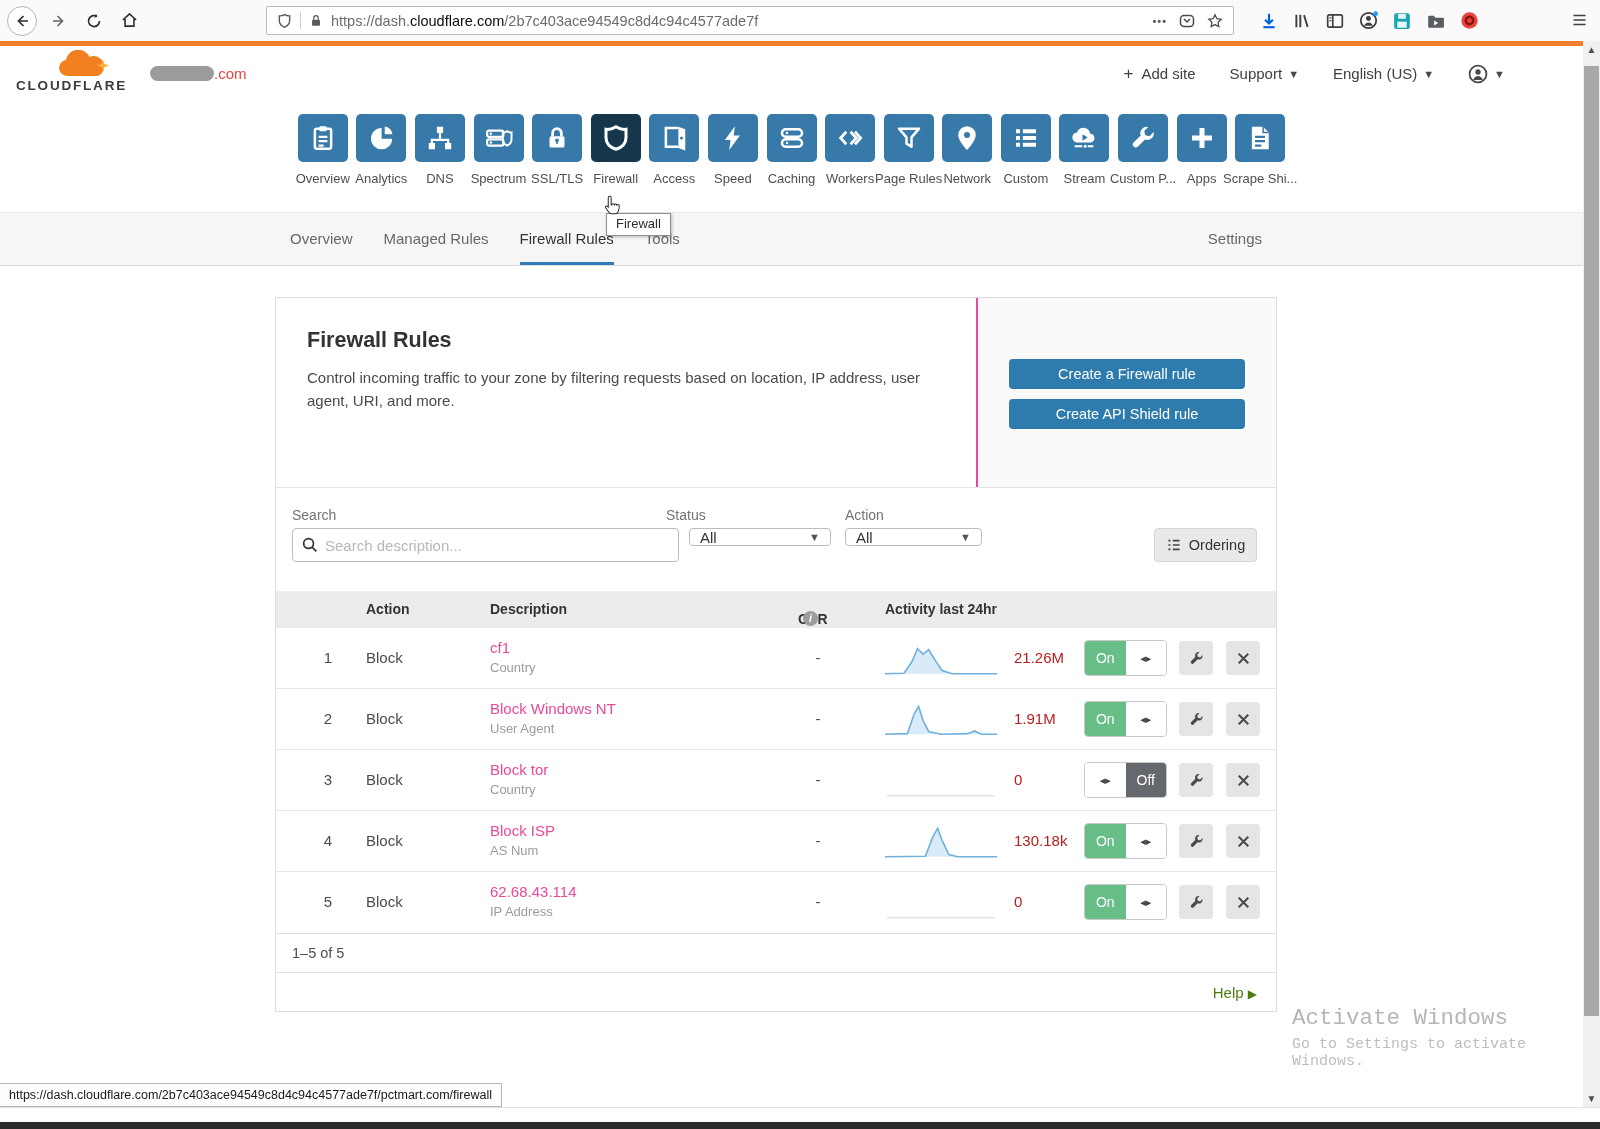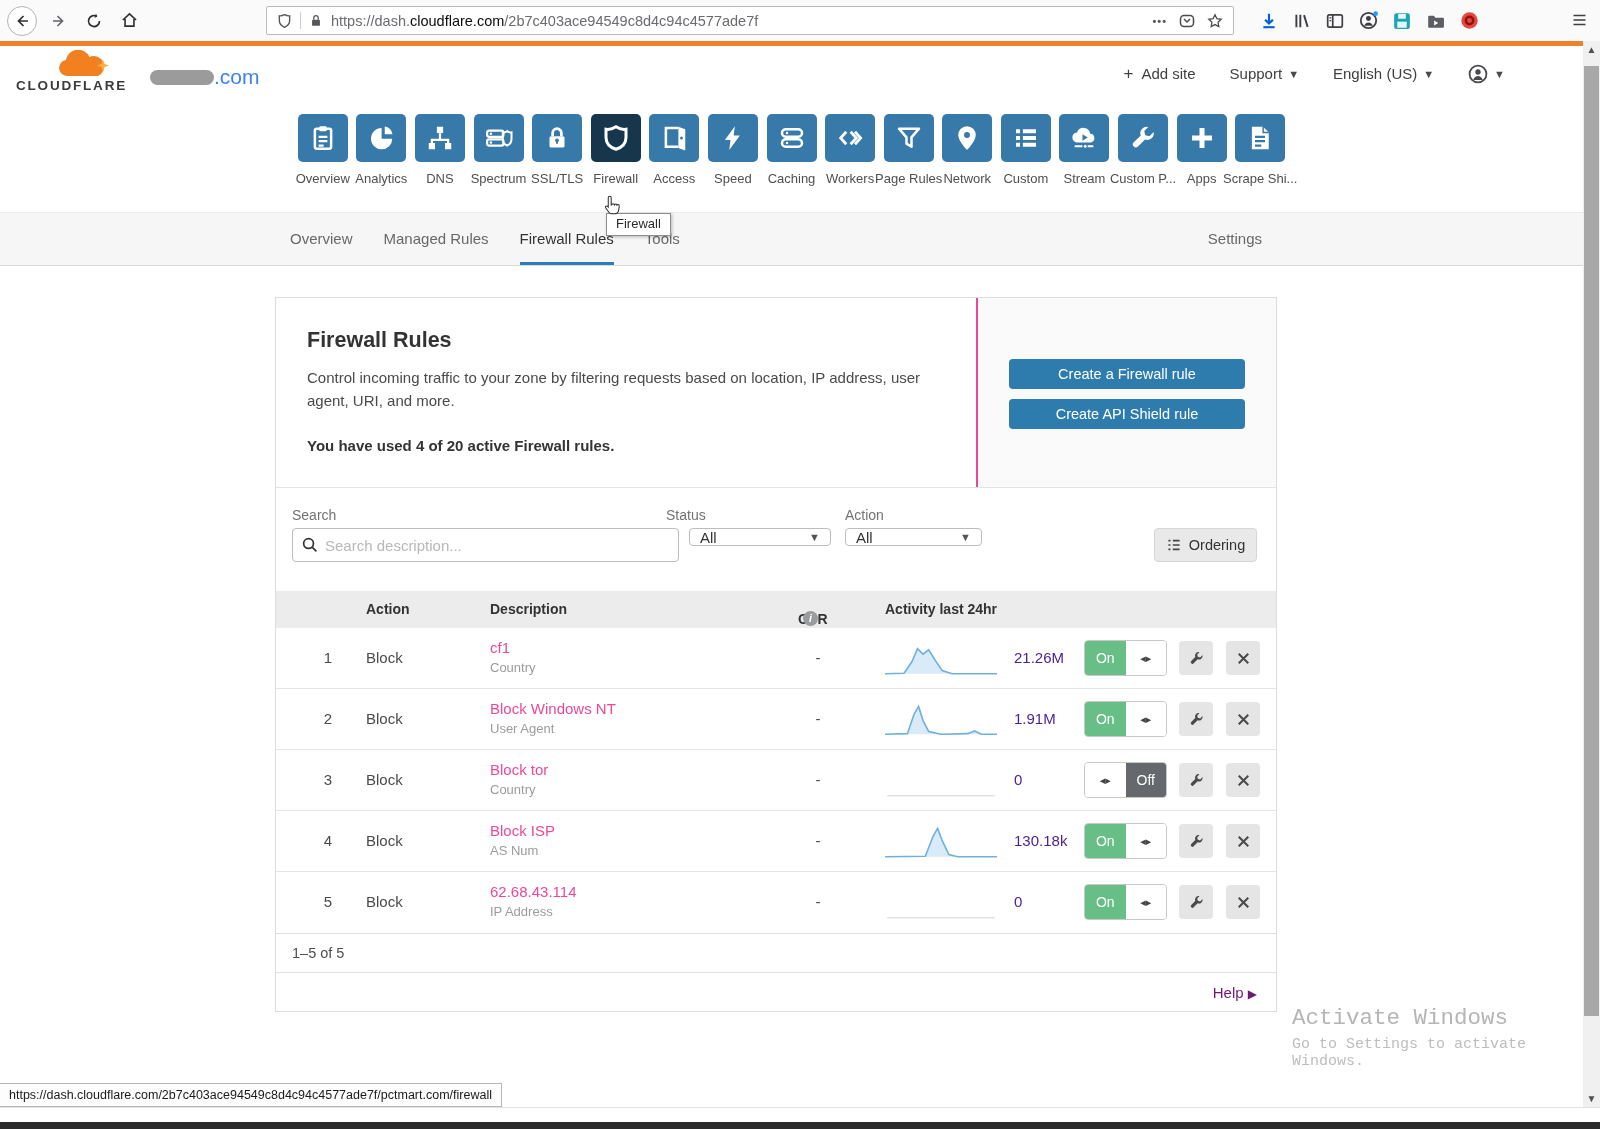--- a/index.html
+++ b/index.html
@@ -23,21 +23,21 @@
 
   
   .brand-bar { position:absolute; top:41px; left:0; width:1583px; height:5px; background:#f0802c; }
   .page { position:absolute; top:46px; left:0; width:1583px; height:1076px; background:#fff; }
 
   .cf-header { position:absolute; top:0; left:0; width:100%; height:55px; }
   .logo { position:absolute; left:16px; top:4px; width:110px; }
   .logo-word { font-size:13.5px; font-weight:bold; letter-spacing:1.8px; color:#3a3a3c; margin-top:-2px; }
   .site-redacted { position:absolute; left:150px; top:19px; display:flex; align-items:center; }
   .blob { width:64px; height:15px; background:#9b9b9b; border-radius:8px; }
-  .site-suffix { font-size:21px; color:#3b82f6; }
+  .site-suffix { font-size:15px; color:#ef4444; }
   .hdr-right { position:absolute; right:78px; top:0; height:55px; display:flex; align-items:center; gap:34px; font-size:15px; color:#3f3f41; }
   .hdr-item { display:flex; align-items:center; gap:6px; }
   .caret { font-size:11px; color:#4a4a4a; }
   .plus-glyph { font-size:17px; color:#3f3f41; margin-right:2px; }
 
   
   .app-nav { position:absolute; top:68px; left:0; width:100%; display:flex; justify-content:center; }
   .nav-item { width:58.6px; flex:none; display:flex; flex-direction:column; align-items:center; cursor:pointer; }
   .nav-tile { width:50px; height:48px; border-radius:5px; background:#3779a9; display:flex; align-items:center; justify-content:center; }
   .nav-item.active .nav-tile { background:#16374b; }
@@ -84,31 +84,31 @@
   .row { height:61px; position:relative; border-bottom:1px solid #e5e5e5; }
   .row:last-of-type { border-bottom:none; }
   .c-num { position:absolute; left:38px; width:18px; top:21px; text-align:right; font-size:15px; color:#4a4a4a; }
   .c-action { position:absolute; left:90px; top:21px; font-size:15px; color:#4a4a4a; }
   .c-desc { position:absolute; left:214px; top:11px; }
   .c-desc .t { font-size:15px; color:#ec4899; }
   .c-desc .s { font-size:13px; color:#9b9b9b; margin-top:4px; }
   .c-csr { position:absolute; left:522px; width:40px; top:21px; text-align:center; font-size:15px; color:#4a4a4a; }
   .c-spark { position:absolute; left:609px; top:12px; width:112px; height:37px; }
   .c-spark svg { width:100%; height:100%; }
-  .c-val { position:absolute; left:738px; top:21px; font-size:15px; color:#4c1d95; }
+  .c-val { position:absolute; left:738px; top:21px; font-size:15px; color:#b91c1c; }
   .toggle { position:absolute; left:808px; top:12px; width:83px; height:36px; border:1px solid #c8c8c8; border-radius:4px; overflow:hidden; display:flex; background:#fff; cursor:pointer; }
   .tg-label { flex:1; text-align:center; line-height:34px; font-size:14px; color:#fff; }
   .tg-on { background:#67be86; } .tg-off { background:#65686c; }
   .tg-knob { flex:1; text-align:center; line-height:34px; font-size:11px; color:#444; background:#fff; }
   .act-btn { position:absolute; top:13px; width:34px; height:34px; background:#e5e5e5; border:none; border-radius:4px; display:flex; align-items:center; justify-content:center; cursor:pointer; }
   .act-wrench { left:903px; } .act-close { left:950px; }
 
   .pager { height:39px; border-top:1px solid #e0e0e0; font-size:14.5px; color:#4f4f4f; line-height:39px; padding-left:16px; }
   .help-row { height:39px; border-top:1px solid #e0e0e0; position:relative; }
-  .help-link { position:absolute; right:19px; top:0; line-height:39px; font-size:15px; color:#701a75; cursor:pointer; }
+  .help-link { position:absolute; right:19px; top:0; line-height:39px; font-size:15px; color:#4d7c0f; cursor:pointer; }
   .help-link .arr { font-size:12px; }
 
   .watermark { position:absolute; left:1292px; top:959px; color:#b5b5b5;font-family:Liberation Mono, monospace; }
   .wm1 { font-size:22.5px; }
   .wm2 { font-size:15px; color:#bdbdbd; margin-top:5px; }
 
   
   .status-bar { position:absolute; left:0; top:1083px; height:24px; background:#fdfdfd; border:1px solid #b6b6b6; border-left:none; display:flex; align-items:center; padding:0 9px; z-index:50; }
   .status-bar span { font-size:12.5px; color:#1a1a1a; white-space:nowrap; }
   .bottom-line { position:absolute; left:0; top:1107px; width:1600px; height:1px; background:#e2e2e2; }
@@ -426,21 +426,20 @@
     <path d="M9 3a1.6 1.6 0 0 1 3.2 0v8h.5c.1-.8.7-1.5 1.5-1.5.8 0 1.3.6 1.5 1.3.3-.5.8-.9 1.4-.9.7 0 1.2.5 1.4 1.1.3-.4.7-.6 1.2-.6.8 0 1.3.7 1.3 1.6 0 0-.2 4-1 5.9-.6 1.6-1.8 2.6-3.7 2.6h-3.6c-1.2 0-2.3-.6-3-1.6l-3.5-5c-.6-.9 0-2 1-2 .6 0 1 .3 1.4.8l.4.5z" fill="#fff" stroke="#2b2b2b" stroke-width="1.1"></path>
   </svg>
   <div class="tooltip">Firewall</div>
 
   <div class="card">
 
     <section class="intro">
       <div class="intro-left">
         <h1>Firewall Rules</h1>
         <p>Control incoming traffic to your zone by filtering requests based on location, IP address, user agent, URI, and more.</p>
-        <div class="usage">You have used 4 of 20 active Firewall rules.</div>
       </div>
       <div class="intro-right">
         <button class="cta first">Create a Firewall rule</button>
         <button class="cta">Create API Shield rule</button>
       </div>
     </section>
 
     <section class="filters">
       <span class="f-label" style="left:16px">Search</span>
       <span class="f-label" style="left:390px">Status</span>

